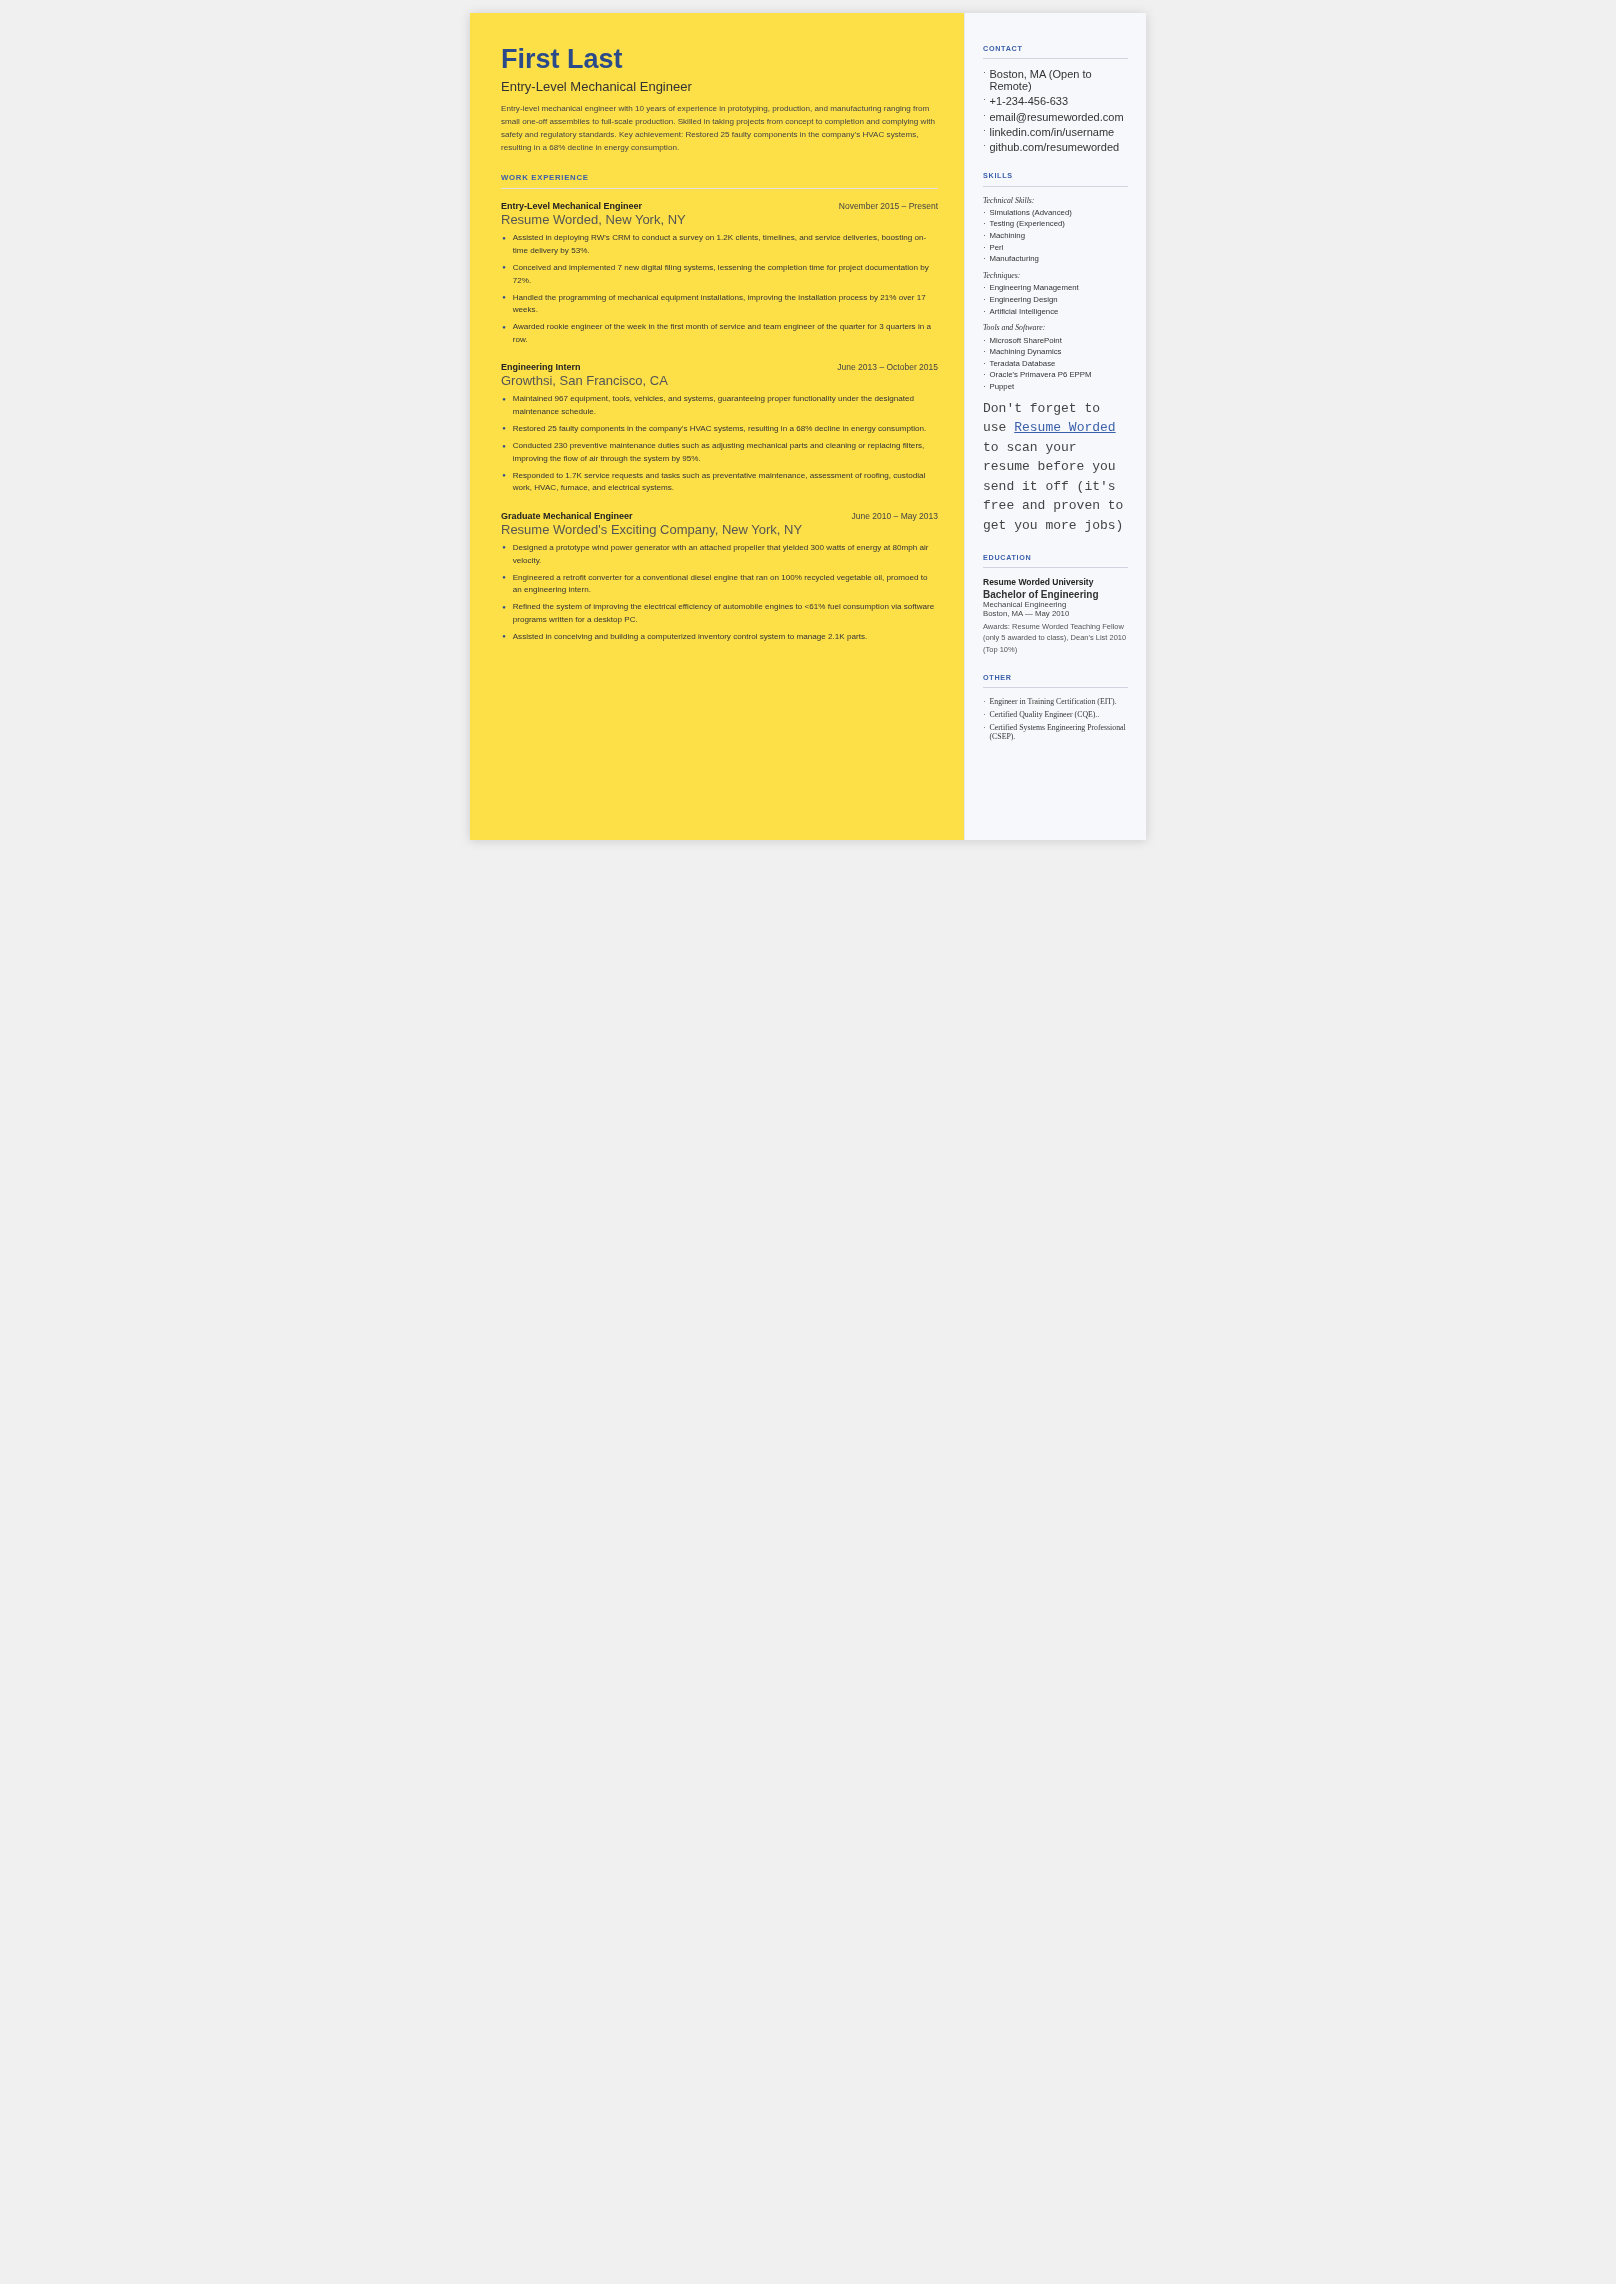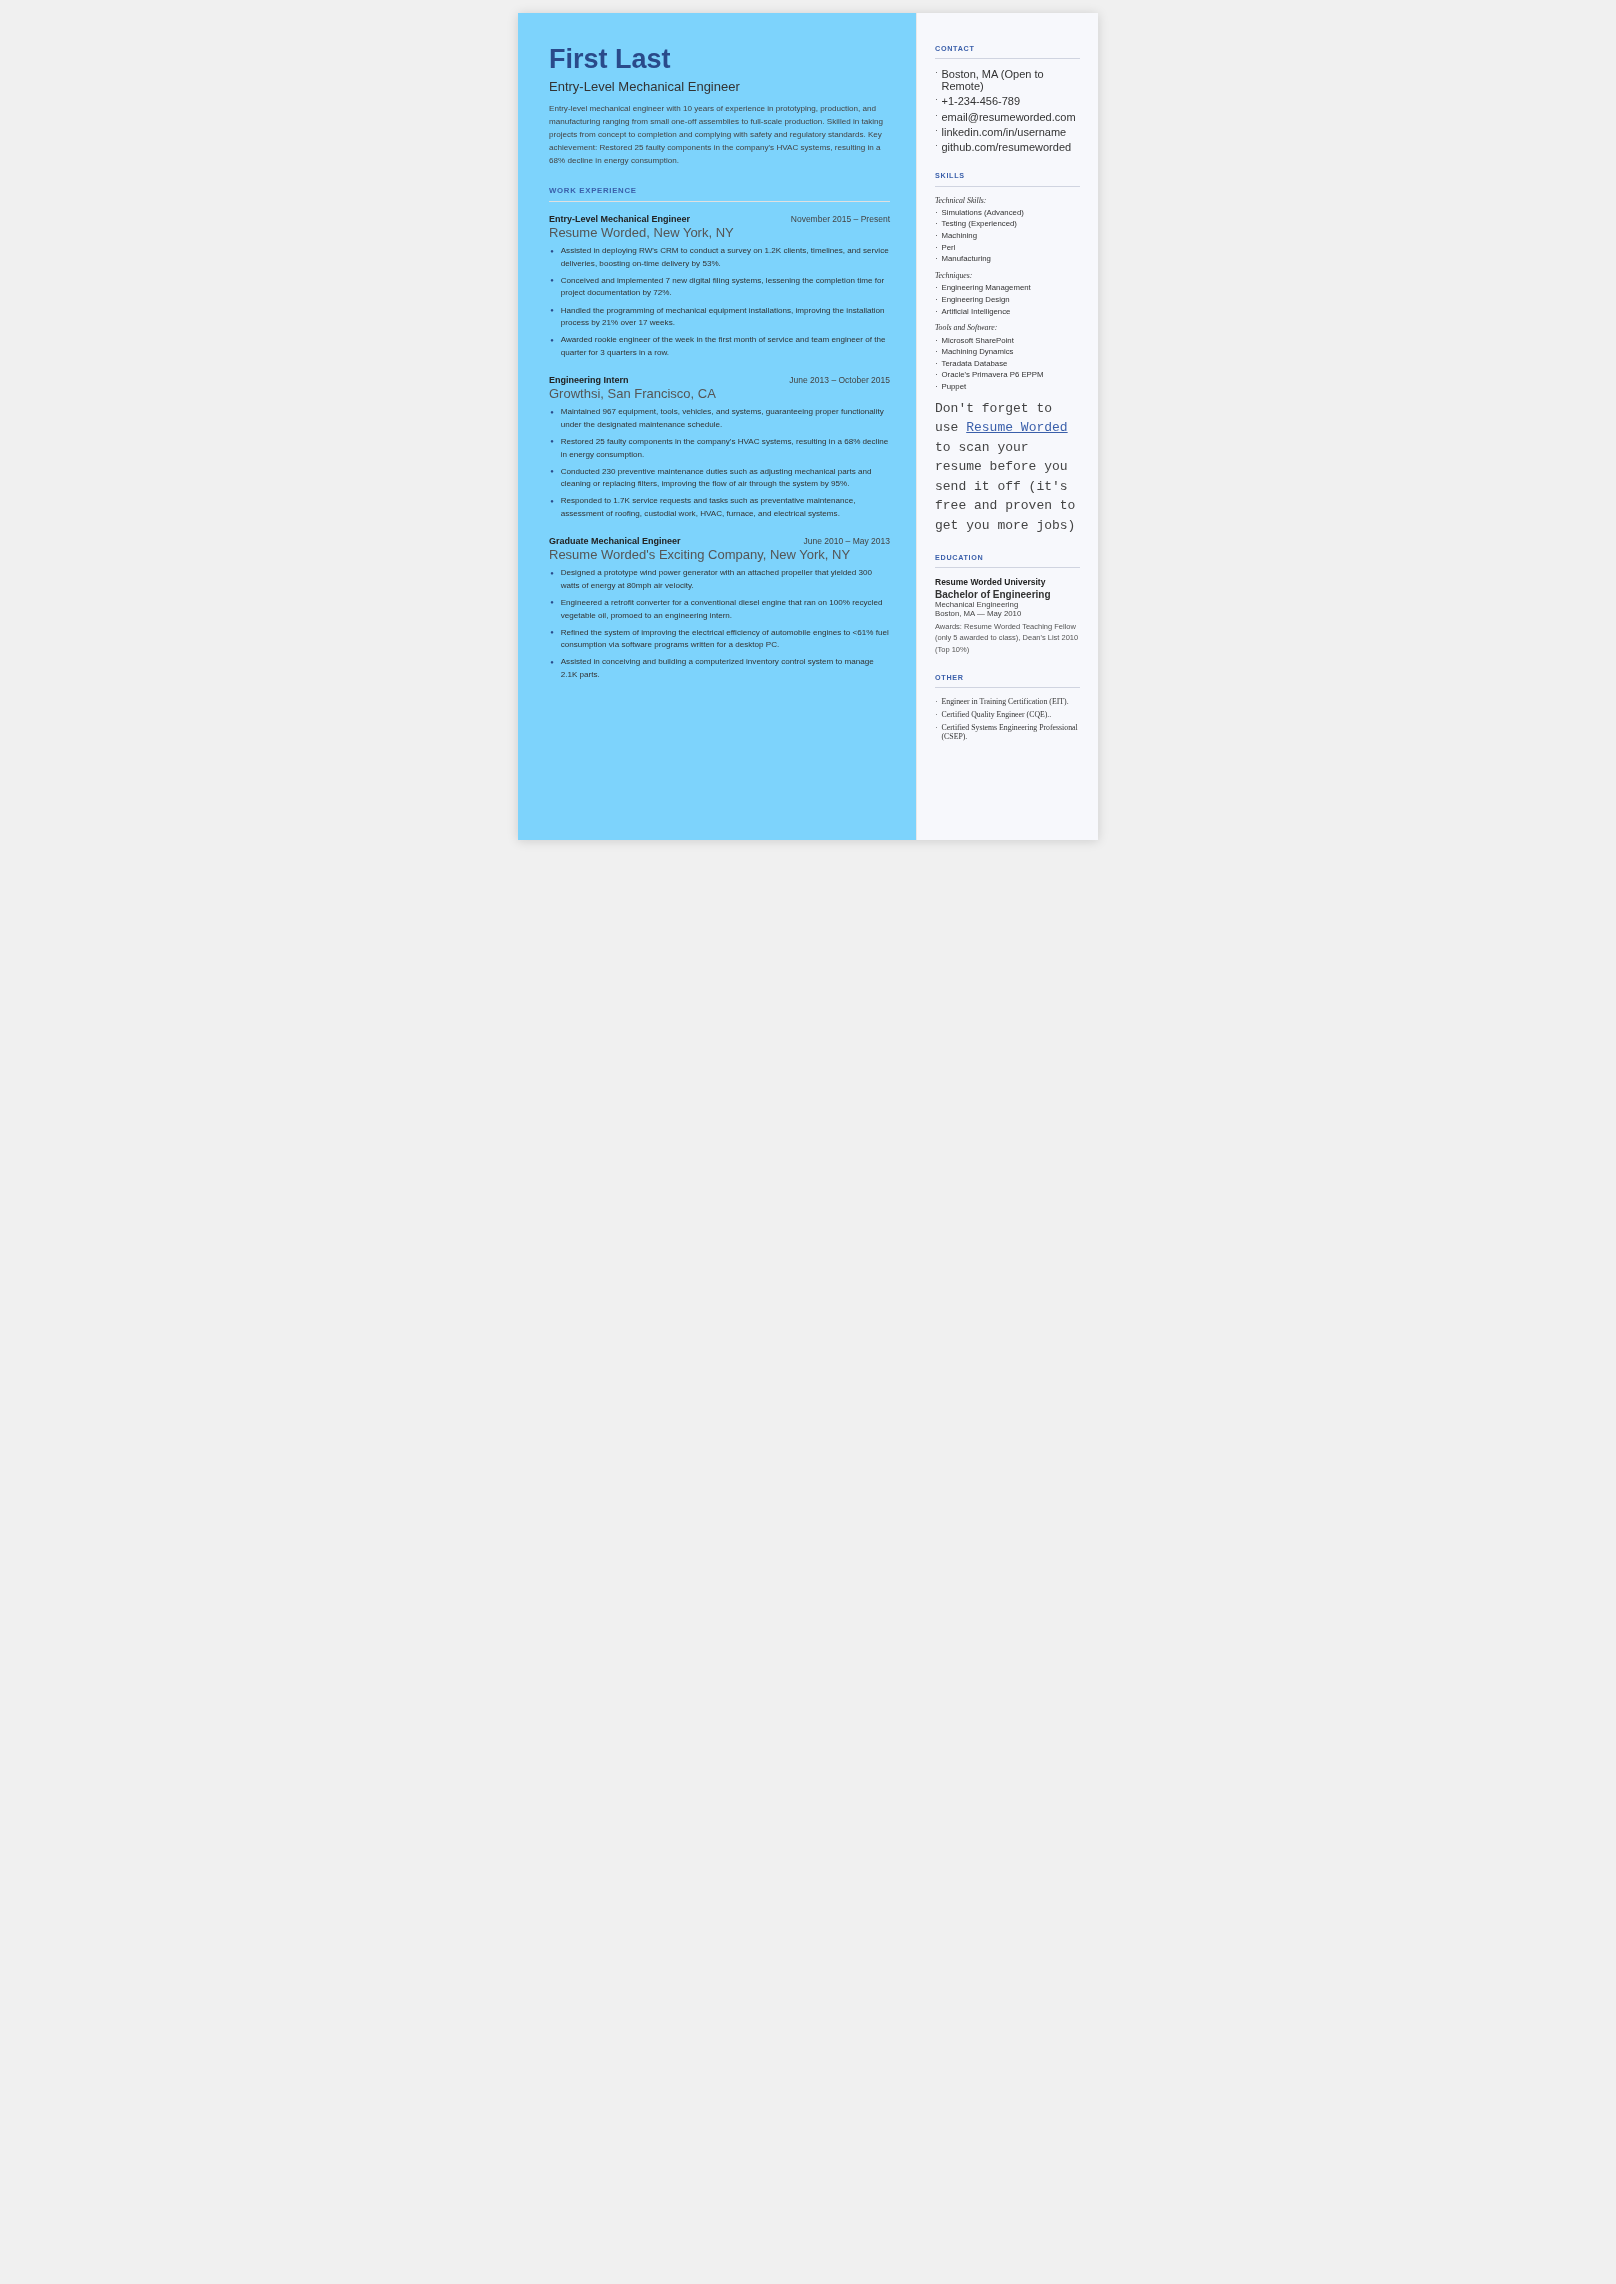--- a/index.html
+++ b/index.html
@@ -6,22 +6,22 @@
     body {
       font-family: 'Georgia', 'Times New Roman', serif;
       background: #f0f0f0;
       display: flex;
       justify-content: center;
       align-items: flex-start;
       min-height: 100vh;
       padding: 13px;
     }
     .resume-page {
-      background: #7dd3fc;
-      width: 580px;
+      background: #fde047;
+      width: 676px;
       min-height: 827px;
       display: flex;
       flex-direction: row;
       box-shadow: 0 1.3px 10.4px rgba(0,0,0,0.15);
     }
     
     .left-col {
       flex: 1 1 60%;
       padding: 31px 26px 31px 31px;
     }
@@ -302,21 +302,21 @@
     </div>
   </div>
 
   <div class="right-col">
 
     <div class="right-section">
       <div class="right-section-header">CONTACT</div>
       <hr class="right-divider">
       <ul class="contact-list">
         <li>Boston, MA (Open to Remote)</li>
-        <li>+1-234-456-789</li>
+        <li>+1-234-456-633</li>
         <li>email@resumeworded.com</li>
         <li>linkedin.com/in/username</li>
         <li>github.com/resumeworded</li>
       </ul>
     </div>
 
     <div class="right-section">
       <div class="right-section-header">SKILLS</div>
       <hr class="right-divider">
 

